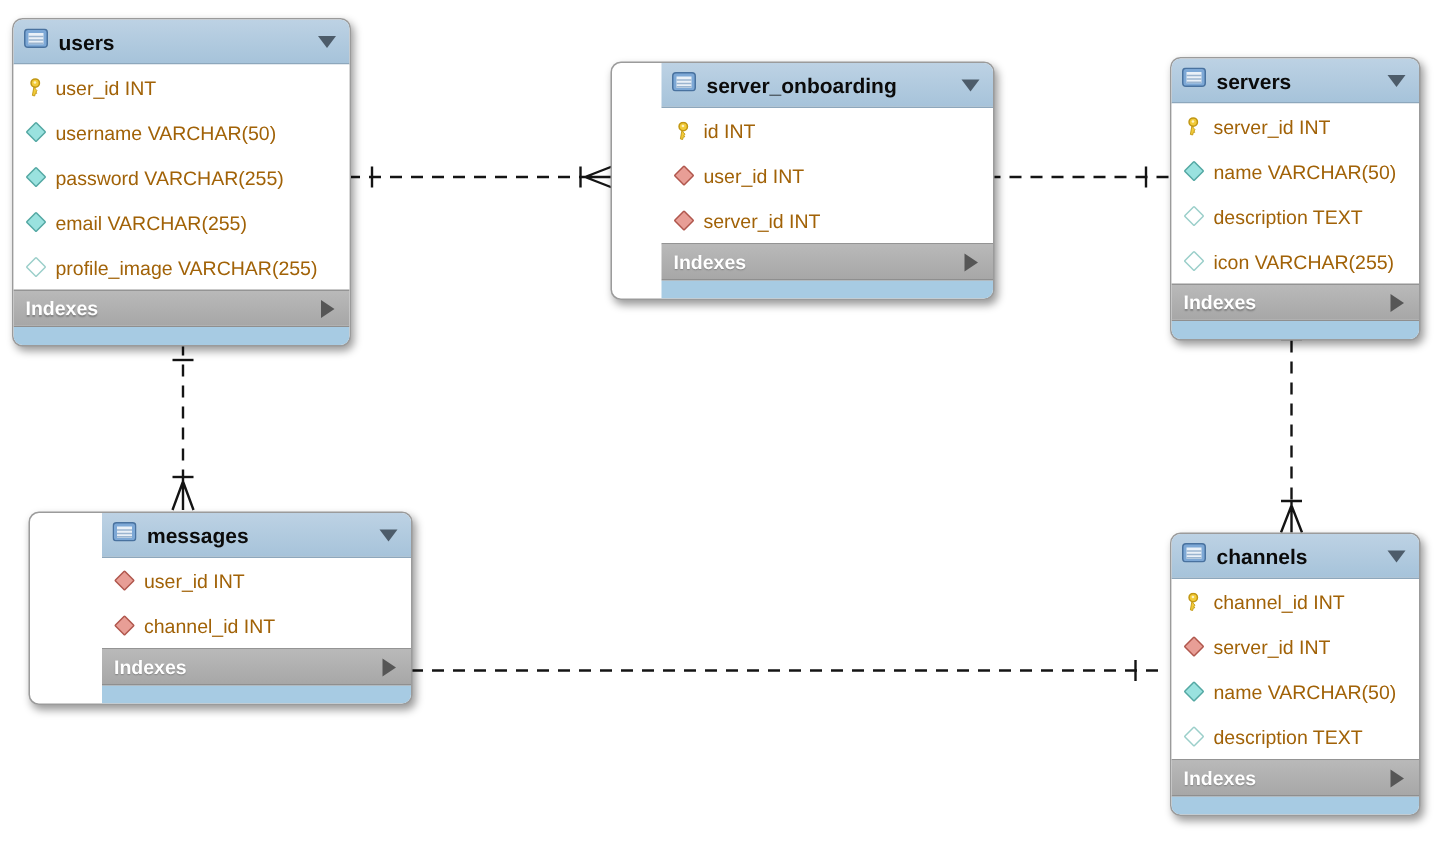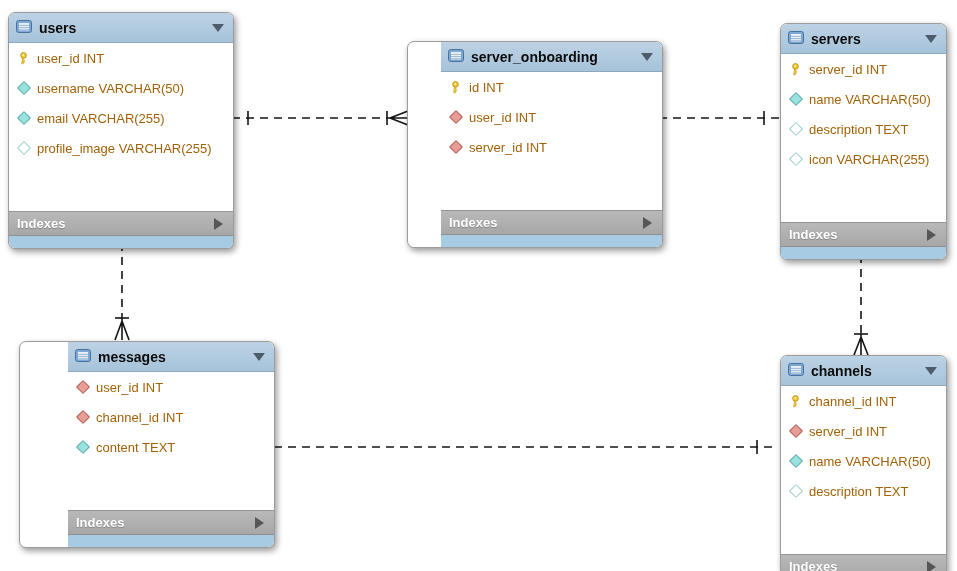--- a/index.html
+++ b/index.html
@@ -30,21 +30,21 @@
   .row .ic{width:15px;display:inline-flex;justify-content:center;align-items:center;flex:0 0 15px;}
   .row .lbl{font-size:13px;color:#a16207;margin-left:6px;white-space:nowrap;}
   .dia{width:8px;height:8px;transform:rotate(45deg);display:inline-block;border-radius:1px;}
   .dia.filled{background:#9ae2df;border:1px solid #54a8a3;}
   .dia.hollow{background:#ffffff;border:1px solid #9bcfca;}
   .dia.fk{background:#e89e96;border:1px solid #b0574d;}
   .t-indexes{
     position:relative;display:flex;align-items:center;height:25px;padding:0 10px 0 8px;
     background:linear-gradient(180deg,#b9b9b9 0%,#a7a7a7 100%);
     border-top:1px solid #949494;border-bottom:1px solid #8f8f8f;
-    box-sizing:border-box;cursor:pointer;margin-top:48px;
+    box-sizing:border-box;cursor:pointer;
   }
   .t-indexes .x-label{color:#ffffff;font-weight:bold;font-size:13px;text-shadow:0 1px 1px rgba(0,0,0,.25);}
   .tri-right{width:0;height:0;margin-left:auto;
     border-top:6px solid transparent;border-bottom:6px solid transparent;
     border-left:9px solid #565656;}
   .t-footer{height:12px;background:#a7cbe3;}
 </style>
 </head>
 <body>
 
@@ -116,20 +116,26 @@
         <div class="row">
           <span class="ic">
             <span class="dia filled"></span>
           </span>
           <span class="lbl">username VARCHAR(50)</span>
         </div>
         <div class="row">
           <span class="ic">
             <span class="dia filled"></span>
           </span>
+          <span class="lbl">password VARCHAR(255)</span>
+        </div>
+        <div class="row">
+          <span class="ic">
+            <span class="dia filled"></span>
+          </span>
           <span class="lbl">email VARCHAR(255)</span>
         </div>
         <div class="row">
           <span class="ic">
             <span class="dia hollow"></span>
           </span>
           <span class="lbl">profile_image VARCHAR(255)</span>
         </div>
       </div>
     <div class="t-indexes">
@@ -175,21 +181,21 @@
           <span class="lbl">server_id INT</span>
         </div>
       </div>
     <div class="t-indexes">
       <span class="x-label">Indexes</span>
       <span class="tri-right"></span>
     </div>
     <div class="t-footer"></div>
   </div>
 
-  <div class="table-card" style="left:780px;top:23px;width:165px;">
+  <div class="table-card" style="left:780px;top:38px;width:165px;">
     <div class="t-header">
       <span class="ic"><svg width="16" height="13" viewBox="0 0 16 13">
             <rect x="0.5" y="0.5" width="15" height="12" rx="2.2" fill="#7da8d6" stroke="#49729f"></rect>
             <rect x="3" y="3" width="10" height="7.5" fill="#eaf1f8"></rect>
             <line x1="3" y1="5.4" x2="13" y2="5.4" stroke="#9bb5d0" stroke-width="1"></line>
             <line x1="3" y1="7.6" x2="13" y2="7.6" stroke="#9bb5d0" stroke-width="1"></line>
             <line x1="3" y1="9.8" x2="13" y2="9.8" stroke="#9bb5d0" stroke-width="1"></line>
           </svg></span>
       <span class="t-title">servers</span>
       <span class="tri-down"></span>
@@ -249,26 +255,20 @@
             <span class="dia fk"></span>
           </span>
           <span class="lbl">user_id INT</span>
         </div>
         <div class="row">
           <span class="ic">
             <span class="dia fk"></span>
           </span>
           <span class="lbl">channel_id INT</span>
         </div>
-        <div class="row">
-          <span class="ic">
-            <span class="dia filled"></span>
-          </span>
-          <span class="lbl">content TEXT</span>
-        </div>
       </div>
     <div class="t-indexes">
       <span class="x-label">Indexes</span>
       <span class="tri-right"></span>
     </div>
     <div class="t-footer"></div>
   </div>
 
   <div class="table-card" style="left:780px;top:355px;width:165px;">
     <div class="t-header">

